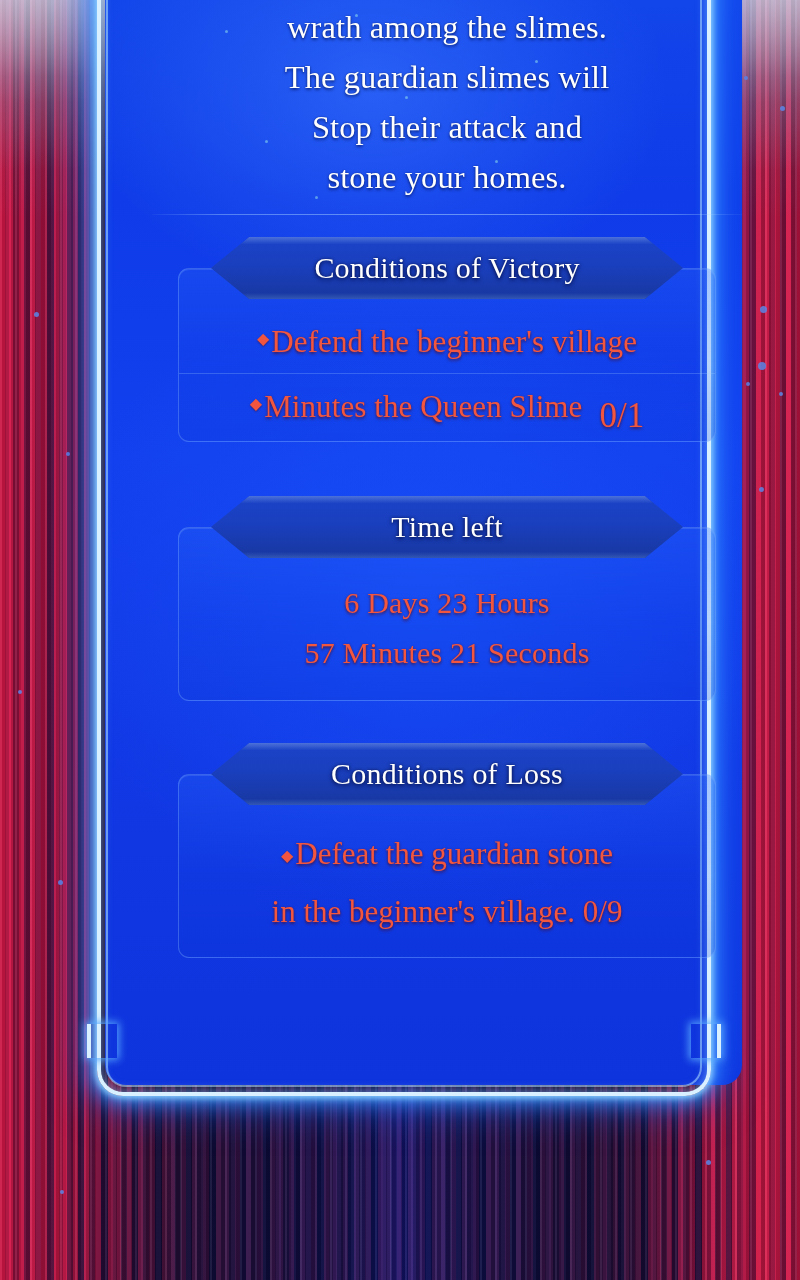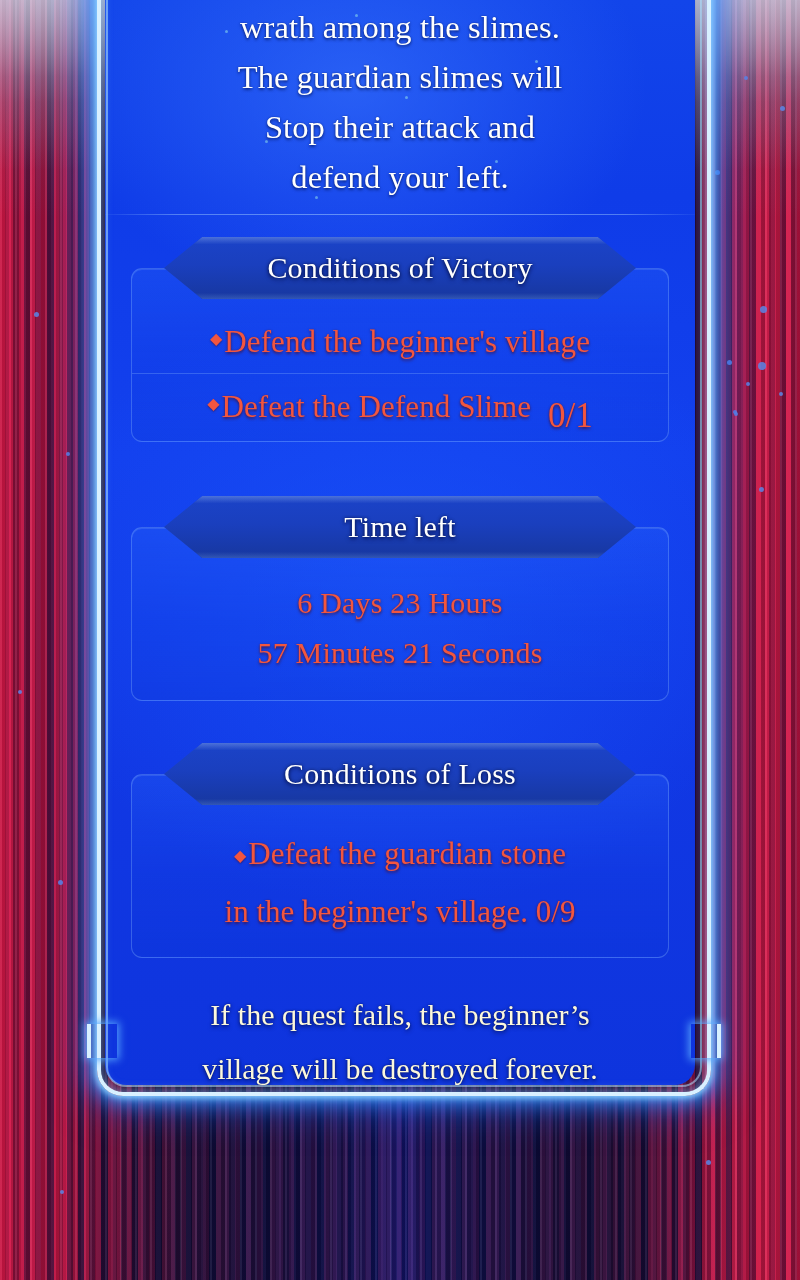--- a/index.html
+++ b/index.html
@@ -136,20 +136,21 @@
     left: 105px;
     top: 0;
     width: 590px;
     height: 1085px;
     border-radius: 0 0 20px 20px;
     overflow: hidden;
     background:
       radial-gradient(ellipse 420px 300px at 42% 8%, rgba(60,120,255,0.55) 0%, rgba(0,0,0,0) 70%),
       radial-gradient(ellipse 500px 420px at 50% 55%, rgba(25,85,250,0.65) 0%, rgba(0,0,0,0) 75%),
       linear-gradient(180deg, #1245ea 0%, #0f3ce8 18%, #1340ee 42%, #1138e4 70%, #0e34dd 100%);
+    padding-left: 47px;
   }
   .sparkle {
     position: absolute;
     border-radius: 50%;
     background: #a9ffe8;
     opacity: 0.45;
   }
 
   #card-inner {
     position: relative;
@@ -340,37 +341,37 @@
   <div class="sparkle" style="left:160px; top:140px; width:3px; height:3px;"></div>
   <div class="sparkle" style="left:390px; top:160px; width:3px; height:3px;"></div>
   <div class="sparkle" style="left:210px; top:196px; width:3px; height:3px;"></div>
 
   <div id="card-inner">
 
     <div id="description">
       <div>wrath among the slimes.</div>
       <div>The guardian slimes will</div>
       <div>Stop their attack and</div>
-      <div>defend your left.</div>
+      <div>stone your homes.</div>
     </div>
     <div id="desc-divider"></div>
 
     <div class="section" id="section-victory">
       <div class="section-banner">
         <span>Conditions of Victory</span>
         <span class="section-banner-edge"></span>
       </div>
       <div class="section-box">
         <div class="objective-row">
           <span class="bullet-icon">◆</span>
           <span class="objective-text">Defend the beginner's village</span>
         </div>
         <div class="objective-row">
           <span class="bullet-icon">◆</span>
-          <span class="objective-text">Defeat the Defend Slime</span>
+          <span class="objective-text">Minutes the Queen Slime</span>
           <span class="objective-counter">0/1</span>
         </div>
       </div>
     </div>
 
     <div class="section" id="section-time">
       <div class="section-banner">
         <span>Time left</span>
         <span class="section-banner-edge"></span>
       </div>
@@ -388,24 +389,20 @@
         <span class="section-banner-edge"></span>
       </div>
       <div class="section-box">
         <div class="objective-block">
           <span class="line"><span class="bullet-icon">◆</span><span>Defeat the guardian stone</span></span>
           <span class="line">in the beginner's village. 0/9</span>
         </div>
       </div>
     </div>
 
-    <div id="footer-note">
-      <div>If the quest fails, the beginner’s</div>
-      <div>village will be destroyed forever.</div>
-    </div>
 
   </div>
 </div>
 
 <div id="card-frame">
   <div id="card-frame-inner"></div>
   <div class="corner-notch" id="notch-bl"></div>
   <div class="corner-notch" id="notch-br"></div>
 </div>
 

